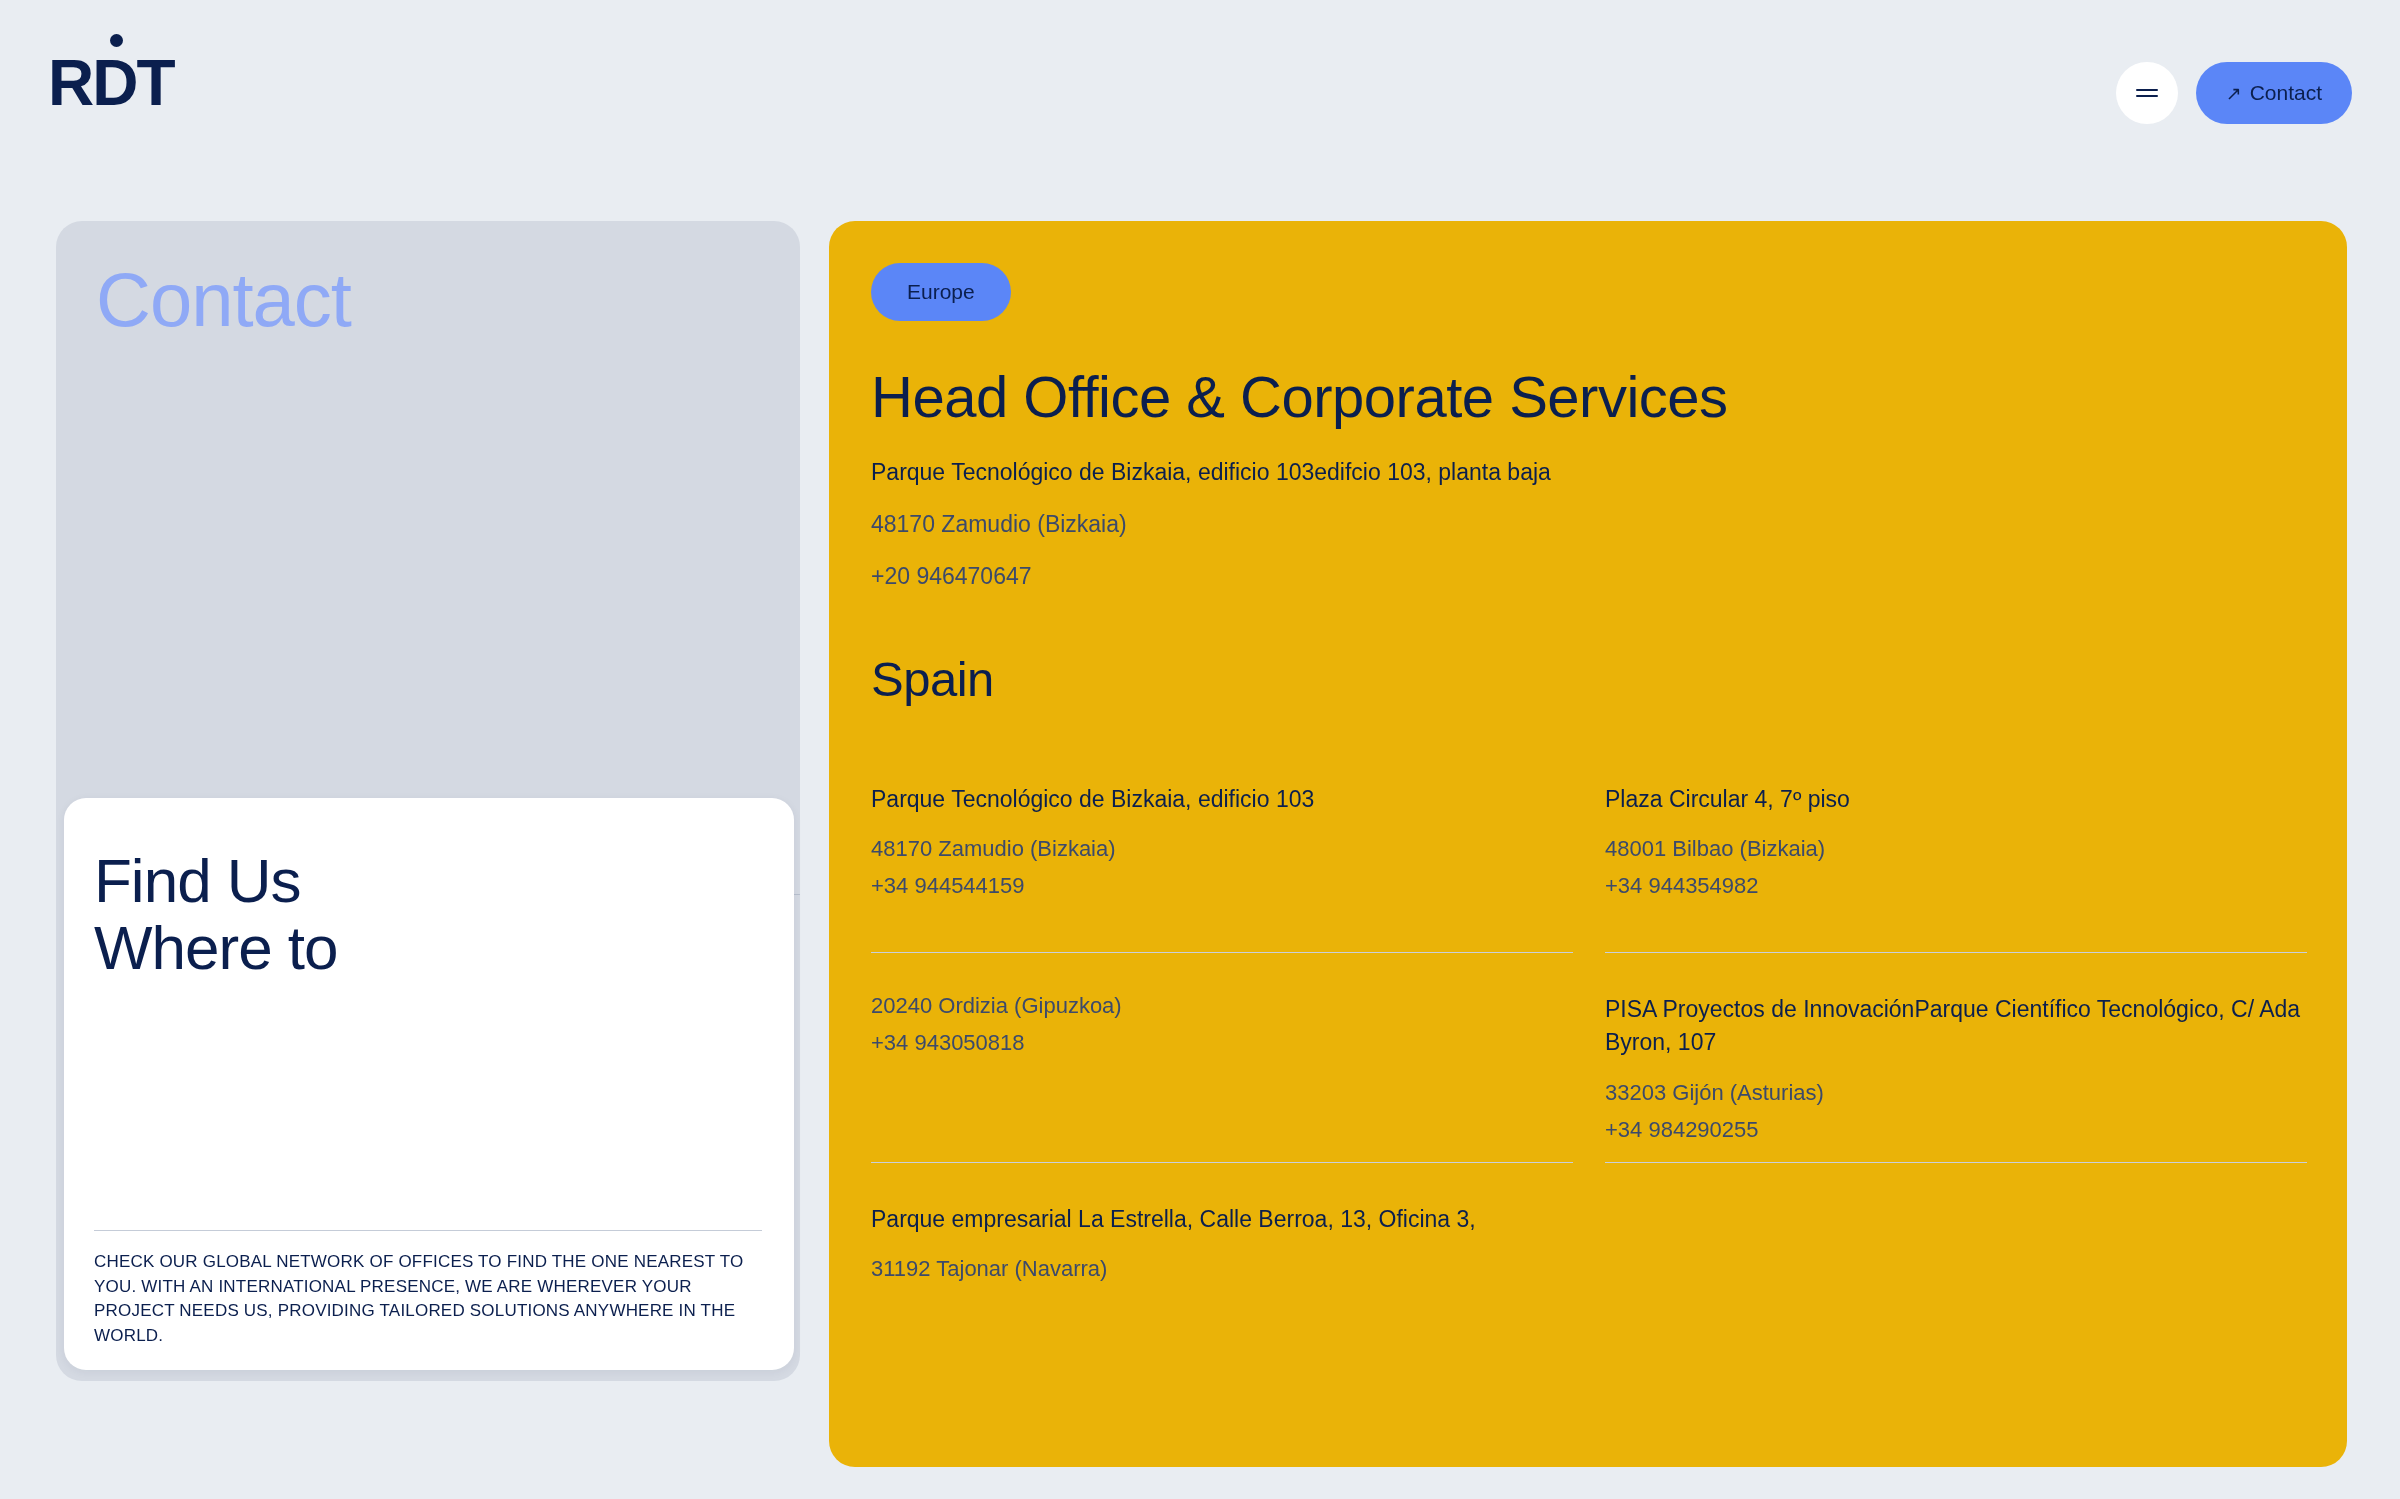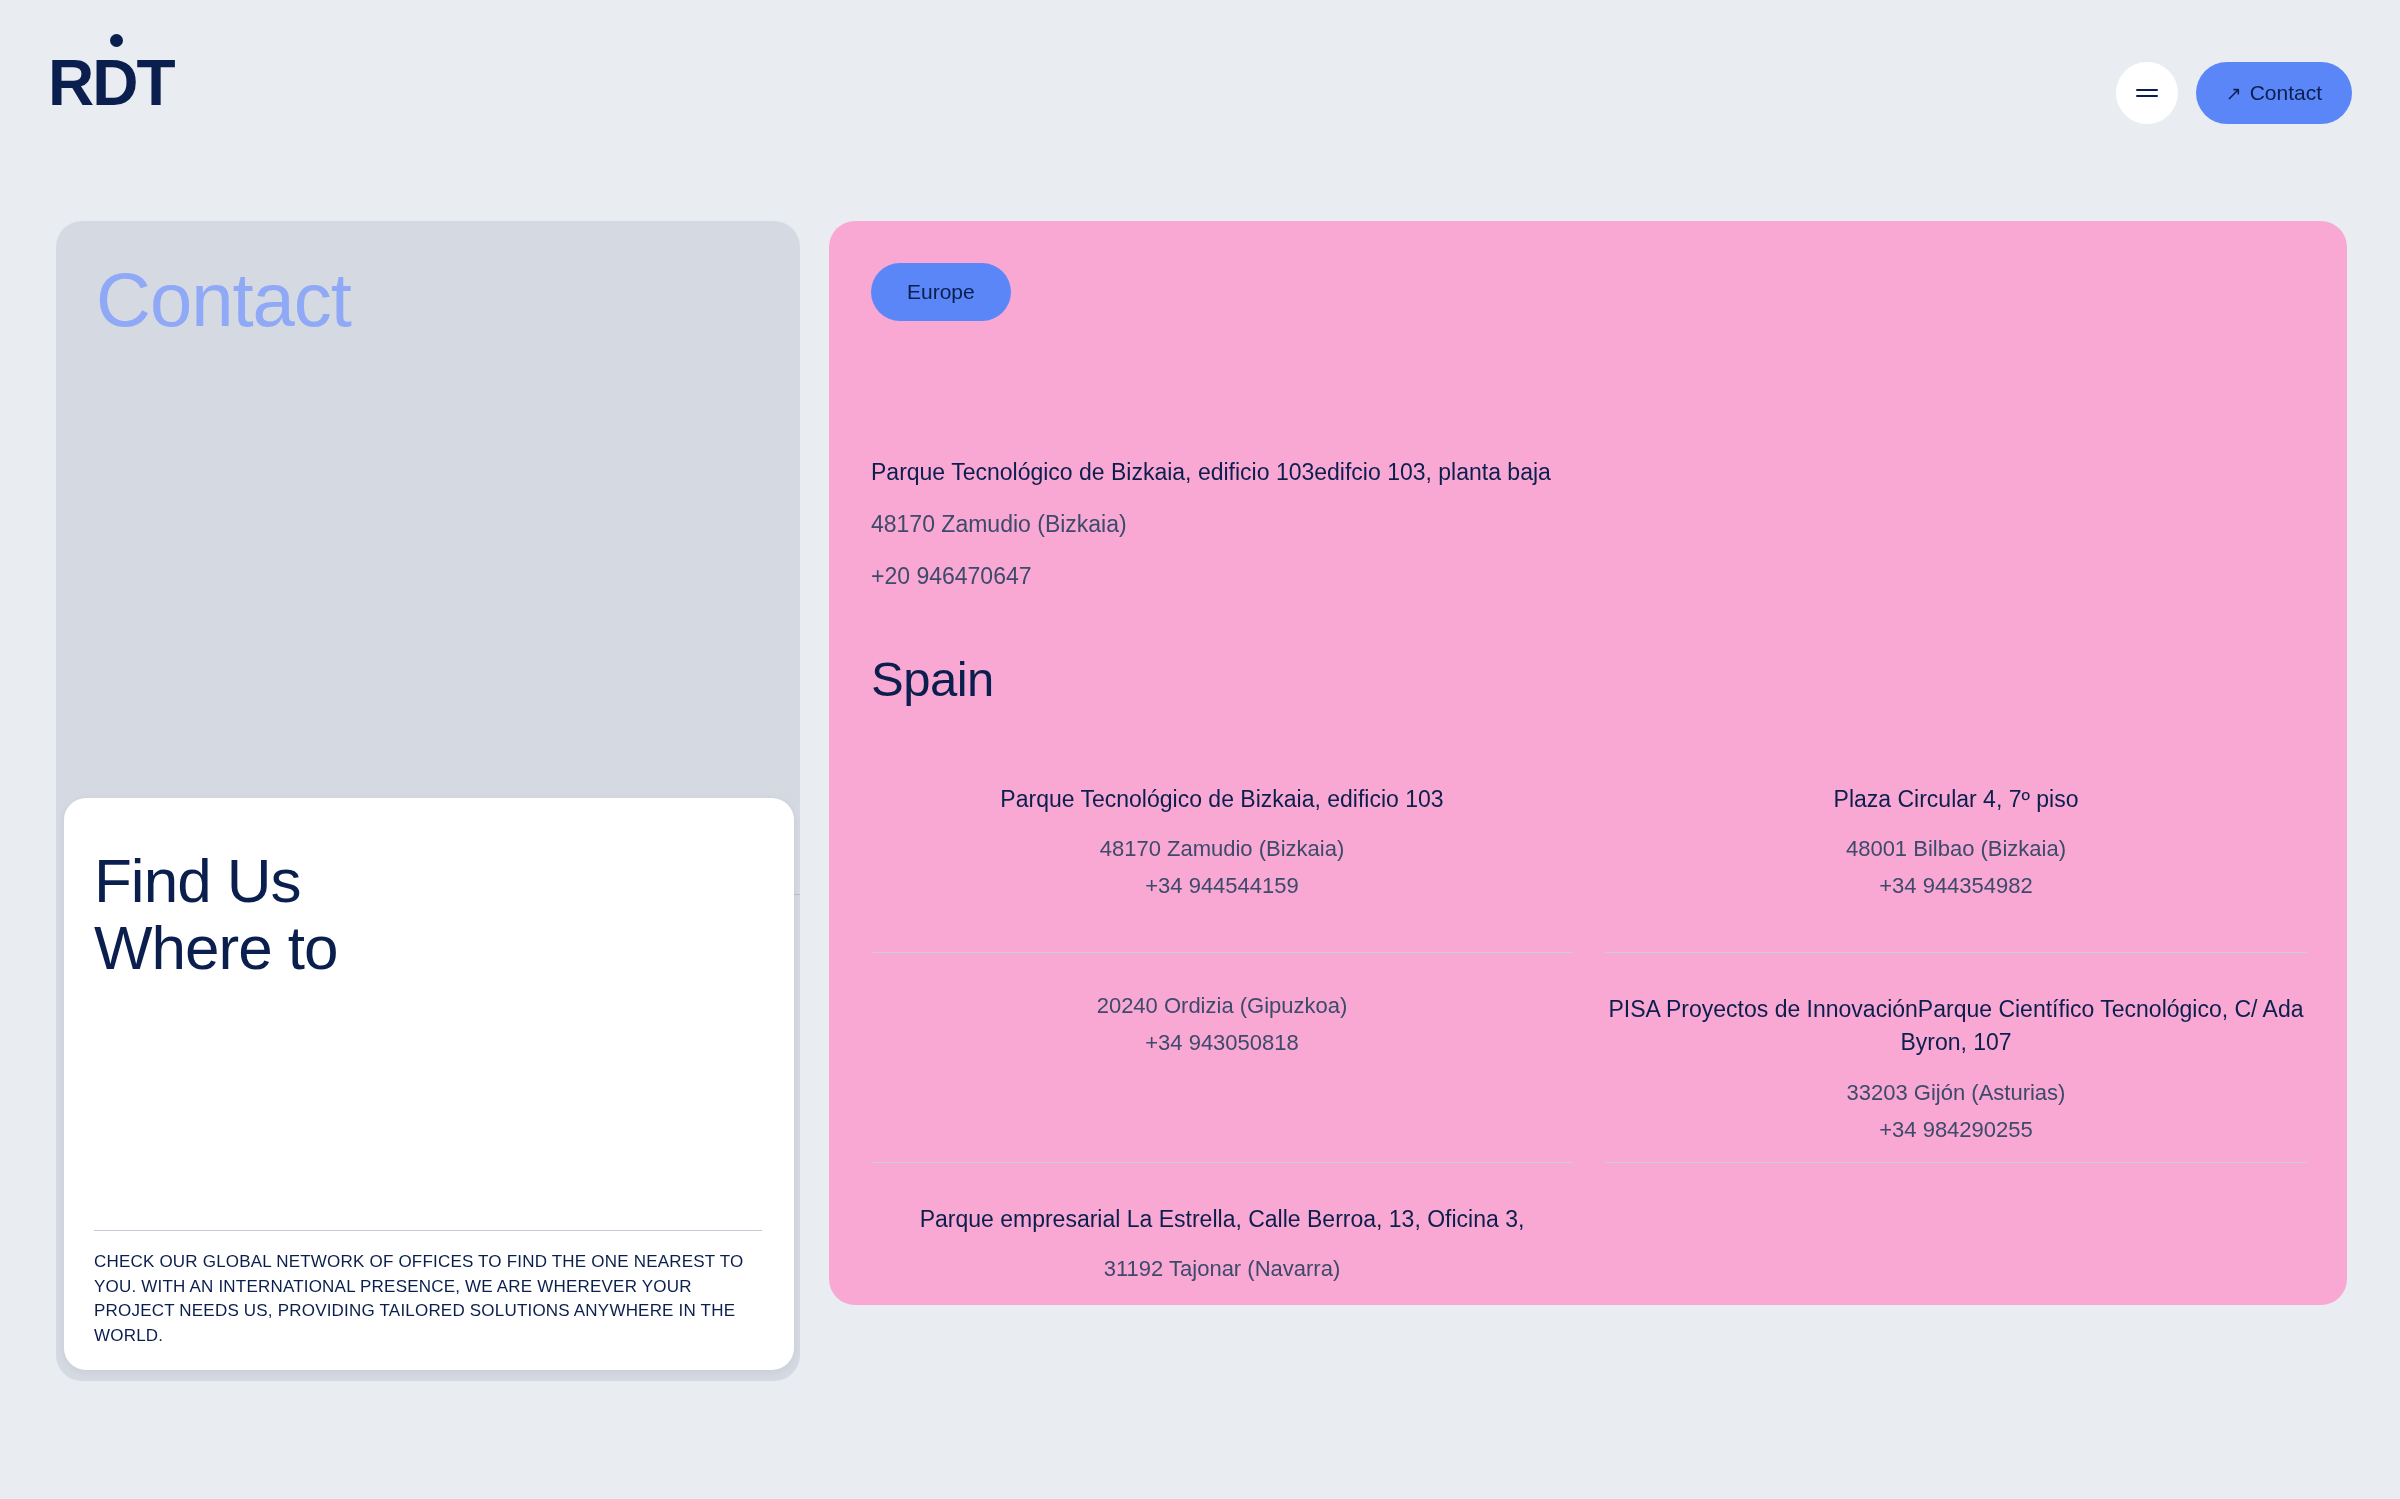--- a/index.html
+++ b/index.html
@@ -167,25 +167,24 @@
     letter-spacing: 0.2px;
     text-transform: uppercase;
   }
 
   
   .right-panel {
     position: absolute;
     left: 829px;
     top: 221px;
     width: 1518px;
-    height: 1084px;
-    background: #f9a8d4;
+    height: 1246px;
+    background: #eab308;
     border-radius: 26px;
     overflow: hidden;
-    text-align: center;
   }
   .region-pill {
     position: absolute;
     left: 42px;
     top: 42px;
     height: 58px;
     padding: 0 36px;
     border-radius: 30px;
     background: #5b86f7;
     color: #0b1f4e;
@@ -308,20 +307,21 @@
   </div>
   <div class="card-divider"></div>
   <div class="card-caption">CHECK OUR GLOBAL NETWORK OF OFFICES TO FIND THE ONE NEAREST TO YOU. WITH AN INTERNATIONAL PRESENCE, WE ARE WHEREVER YOUR PROJECT NEEDS US, PROVIDING TAILORED SOLUTIONS ANYWHERE IN THE WORLD.</div>
 </div>
 
 <div class="right-panel">
   <div class="region-pill">
     <span>Europe</span>
   </div>
 
+  <div class="office-title">Head Office &amp; Corporate Services</div>
   <div class="office-line1">Parque Tecnológico de Bizkaia, edificio 103edifcio 103, planta baja</div>
   <div class="office-line2">48170 Zamudio (Bizkaia)</div>
   <div class="office-line3">+20 946470647</div>
 
   <div class="country-title">Spain</div>
 
   <div class="office-grid">
     <div class="office-row">
       <div class="office-cell">
         <div class="office-name">Parque Tecnológico de Bizkaia, edificio 103</div>

